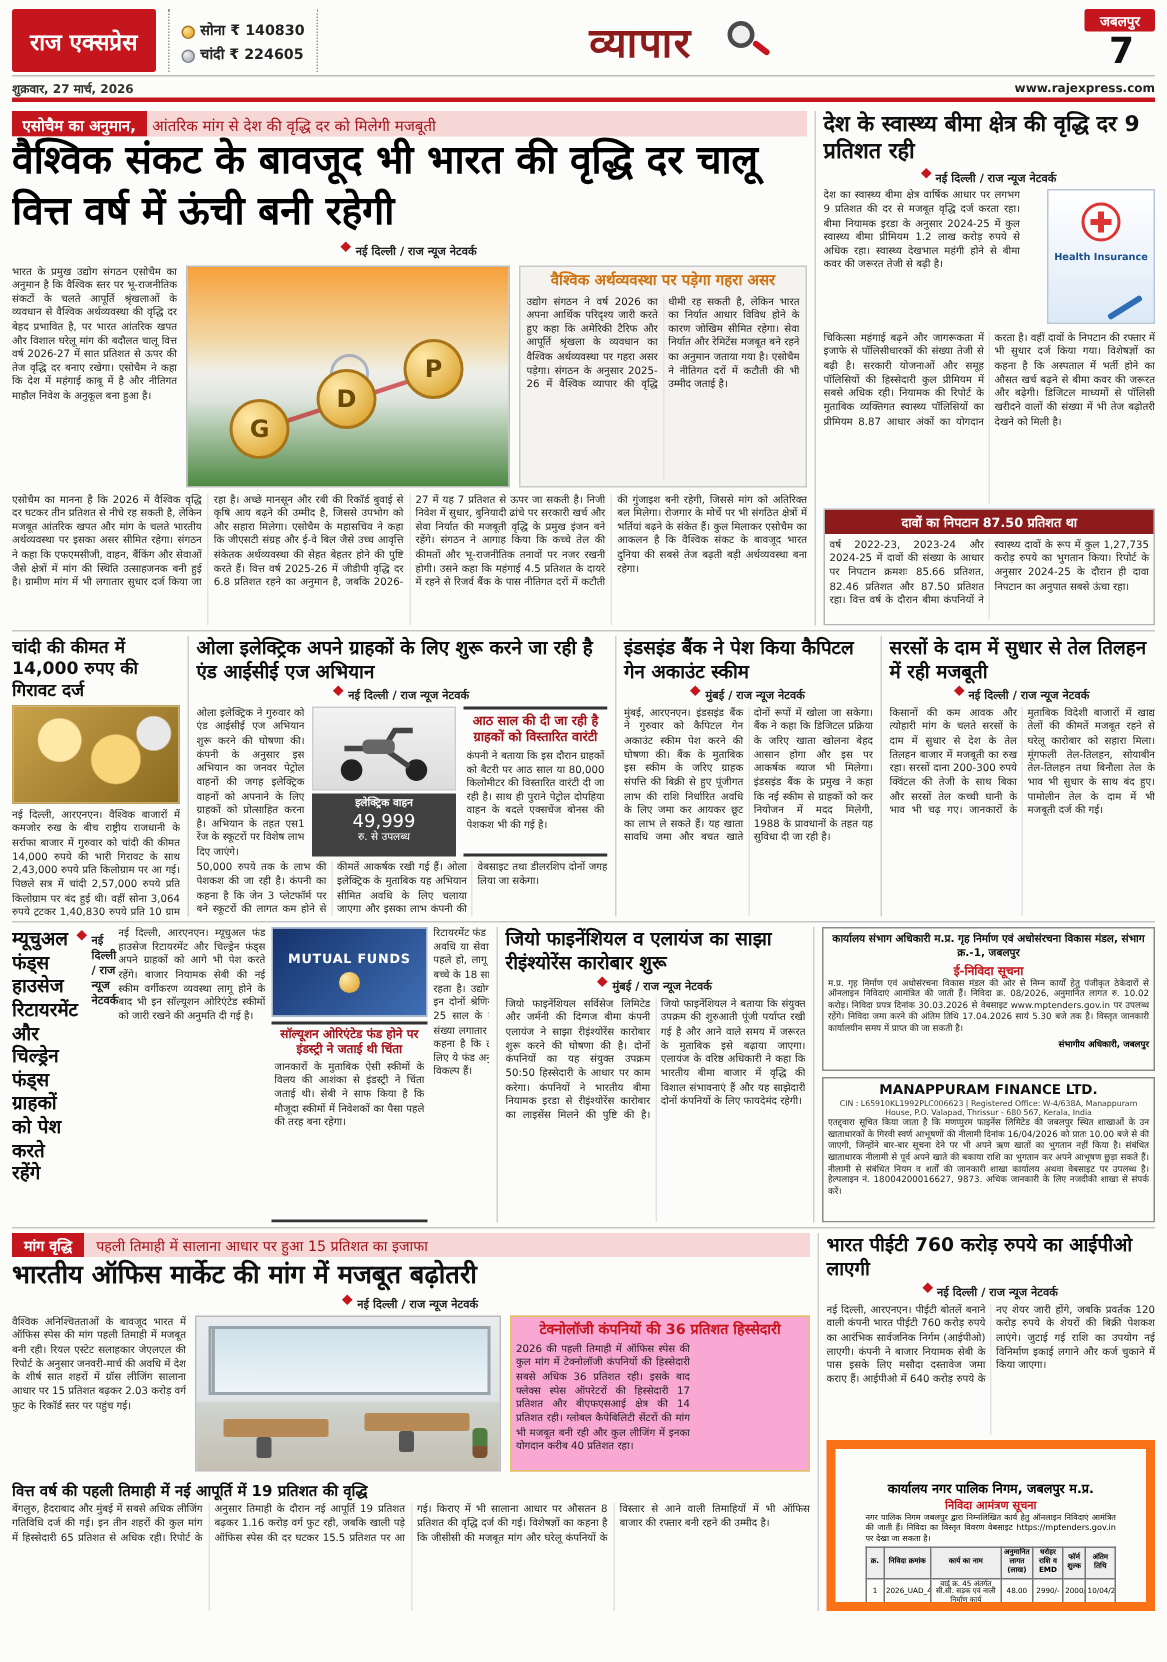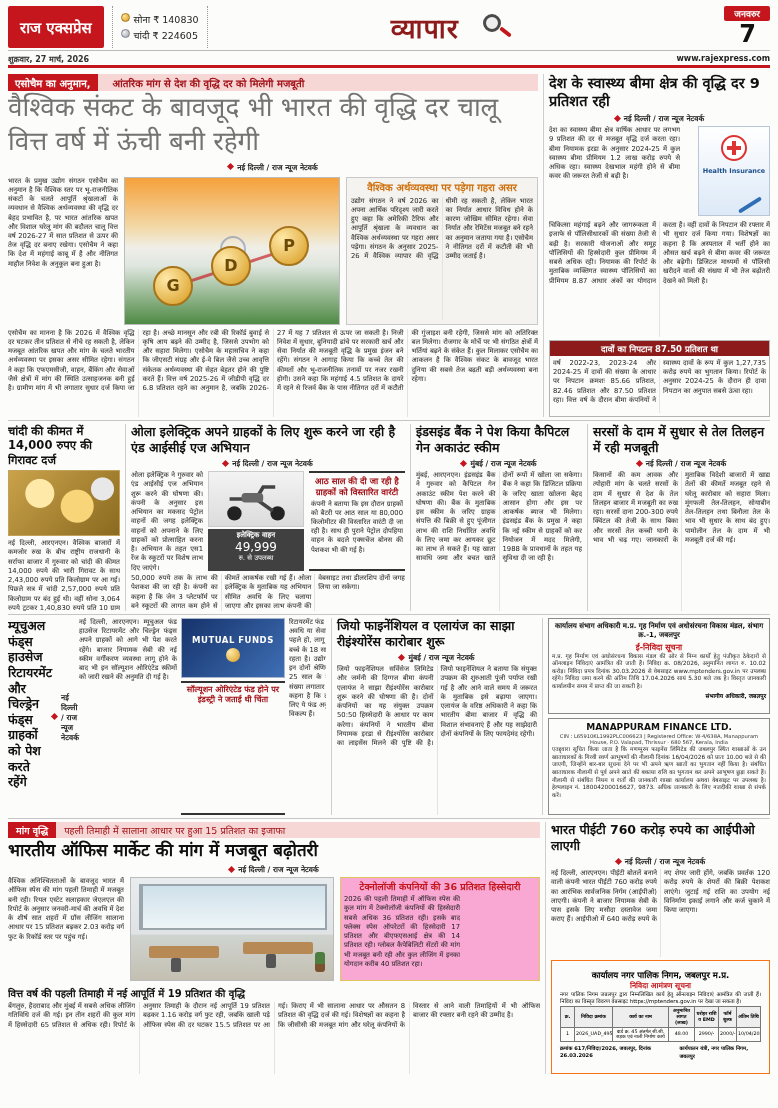--- a/index.html
+++ b/index.html
@@ -4,21 +4,21 @@
 <style>
   *{margin:0;padding:0;box-sizing:border-box}
   html,body{background:#9a9a9a}
   body{font-family:"DejaVu Sans","Liberation Sans",sans-serif}
   .page{width:778px;height:1108px;margin:0 auto;background:#fcfcfa;padding:6px 8px;overflow:hidden;position:relative}
 
   
   .masthead{display:flex;align-items:stretch;height:42px;gap:8px}
   .logo{background:#c4161c;color:#fff;font-weight:bold;font-size:15px;display:flex;align-items:center;padding:0 12px;border-radius:2px;white-space:nowrap}
   .m-prices{display:flex;flex-direction:column;justify-content:center;gap:3px;border-left:1px dotted #999;border-right:1px dotted #999;padding:0 8px}
-  .price-row{display:flex;align-items:flex-start;gap:4px;font-size:9.5px;font-weight:normal;color:#222}
+  .price-row{display:flex;align-items:flex-end;gap:4px;font-size:9.5px;font-weight:bold;color:#222}
   .coin{width:9px;height:9px;border-radius:50%;display:inline-block}
   .coin.gold{background:radial-gradient(circle at 30% 30%,#ffe69a,#d99a1b);border:1px solid #a8741a}
   .coin.silver{background:radial-gradient(circle at 30% 30%,#f2f2f2,#9fa4ab);border:1px solid #7c818a}
   .m-center{flex:1;display:flex;align-items:center;justify-content:center;gap:14px}
   .section-title{font-size:27px;font-weight:bold;color:#8e1b1b;letter-spacing:1px}
   .mast-art{position:relative;width:44px;height:30px}
   .mg-circle{position:absolute;left:10px;top:2px;width:18px;height:18px;border:3px solid #4a4a4a;border-radius:50%;background:#eee}
   .mg-handle{position:absolute;left:26px;top:18px;width:13px;height:4px;background:#c4161c;transform:rotate(38deg);border-radius:2px}
   .m-right{display:flex;flex-direction:column;align-items:flex-end;justify-content:flex-start;gap:1px;min-width:70px}
   .city-tag{background:#c4161c;color:#fff;font-size:9px;font-weight:bold;padding:1px 10px;border-radius:2px}
@@ -28,36 +28,36 @@
   .site-txt{font-weight:bold;color:#222}
   .red-rule{height:3px;background:#c4161c;margin-bottom:3px}
 
   
   .row{display:flex;align-items:stretch;border-bottom:1px solid #c6c6c6;padding:3px 0}
   .row:last-child{border-bottom:none}
   .story{overflow:hidden}
   .story + .story{border-left:1px solid #cfcfcf;margin-left:5px;padding-left:5px}
   .row1{height:350px}.row2{height:194px}.row3{height:204px}.row4{height:258px}
 
-  .h-xl{font-size:26px;line-height:1.3;font-weight:normal;color:#737373}
+  .h-xl{font-size:26px;line-height:1.3;font-weight:bold;color:#000000}
   .h-lg{font-size:14.5px;line-height:1.25;font-weight:bold;color:#101010}
   .h-md{font-size:12.5px;line-height:1.25;font-weight:bold;color:#101010}
   .h-sm{font-size:11.5px;line-height:1.25;font-weight:bold;color:#101010}
-  .byline{display:flex;align-items:center;justify-content:center;gap:4px;font-size:7.5px;font-weight:bold;color:#222;margin:3px 0}
+  .byline{display:flex;align-items:flex-start;justify-content:center;gap:4px;font-size:7.5px;font-weight:bold;color:#222;margin:3px 0}
   .byl-b{width:5px;height:5px;background:#c4161c;transform:rotate(45deg);flex:0 0 auto}
   .body{font-size:6.8px;line-height:1.36;text-align:justify;color:#1d1d1d;overflow:hidden}
   .cols2{column-count:2;column-gap:7px;column-rule:1px solid #e3e3e3}
   .cols3{column-count:3;column-gap:7px;column-rule:1px solid #e3e3e3}
   .cols4{column-count:4;column-gap:8px;column-rule:1px solid #e3e3e3}
 
   
   .w-lead{width:530px;display:flex;flex-direction:column}
   .kicker{display:flex;align-items:stretch;background:#f6d7d5;height:17px;overflow:hidden}
   .k-lead{background:#c4161c;color:#fff;font-weight:bold;font-size:10px;display:flex;align-items:center;padding:0 7px;white-space:nowrap}
-  .k-rest{color:#a3131a;font-weight:bold;font-size:10px;display:flex;align-items:center;padding:0 15px;white-space:nowrap}
+  .k-rest{color:#a3131a;font-weight:normal;font-size:10px;display:flex;align-items:center;padding:0 4px;white-space:nowrap}
   .lead-top{display:flex;gap:6px;height:148px;margin-top:2px}
   .lead-intro{width:110px;height:148px}
   .lead-photo{width:216px;height:148px;flex:0 0 auto;position:relative;border:1px solid #bbb;overflow:hidden;
     background:linear-gradient(180deg,#f6a13b 0%,#f2d9a8 34%,#efefe8 48%,#dfe6df 60%,#4e8a44 100%)}
   .lead-coin{position:absolute;width:40px;height:40px;border-radius:50%;background:radial-gradient(circle at 32% 30%,#ffe9a8,#d79a1e);border:2px solid #a8741a;display:flex;align-items:center;justify-content:center;font-weight:bold;font-size:16px;color:#6b4a08}
   .lc1{left:28px;bottom:18px}.lc2{left:86px;bottom:38px}.lc3{left:144px;bottom:58px}
   .lead-arrow{position:absolute;left:30px;bottom:30px;width:160px;height:70px;border-bottom:3px solid #c4161c;transform:rotate(-18deg);transform-origin:left bottom;opacity:.65}
   .chakra{position:absolute;left:95px;top:58px;width:26px;height:26px;border:2px solid #2a4d9b;border-radius:50%;opacity:.35}
   .info-box{flex:1;background:#f4f3ef;border:1px solid #c9c9c9;padding:4px;height:148px;display:flex;flex-direction:column}
   .ib-title{color:#cf7210;font-weight:bold;font-size:10px;text-align:center;margin-bottom:3px;line-height:1.2}
@@ -140,21 +140,21 @@
   .op-chair{position:absolute;width:10px;height:14px;background:#555;border-radius:2px}
   .op-c1{left:40px;bottom:8px}.op-c2{left:135px;bottom:12px}
   .op-plant{position:absolute;right:8px;bottom:8px;width:10px;height:20px;background:linear-gradient(180deg,#4e7d3f 60%,#7a5230 60%);border-radius:3px}
   .yellow-box{flex:1;background:#f9a8d4;border:1px solid #e0c65e;padding:3px;display:flex;flex-direction:column}
   .yb-title{color:#c4161c;font-weight:bold;font-size:9.5px;line-height:1.25;text-align:center;margin-bottom:2px}
   .yb-body{flex:1}
   .office-subh{font-size:10px;font-weight:bold;color:#101010;margin:2px 0}
   .office-bottom{flex:1}
   .w-right4{flex:1;display:flex;flex-direction:column}
   .ipo-body{height:88px;margin-bottom:3px}
-  .municipal{border:1px solid #f97316;padding:8px;flex:1;overflow:hidden}
+  .municipal{border:6px solid #f97316;padding:20px;flex:1;overflow:hidden}
   .mu-h{font-weight:bold;font-size:8.5px;text-align:center}
   .mu-sub{color:#c4161c;font-weight:bold;font-size:7.5px;text-align:center}
   .mu-intro{font-size:5.4px;line-height:1.3;text-align:justify;margin:1px 0}
   .tender-table{width:100%;border-collapse:collapse;font-size:4.8px;table-layout:fixed}
   .tender-table th,.tender-table td{border:1px solid #777;padding:1px;text-align:center;line-height:1.2;overflow:hidden}
   .tender-table th{background:#eee;font-weight:bold}
   .mu-foot{display:flex;justify-content:space-between;font-size:5.2px;font-weight:bold;margin-top:2px}
 </style>
 </head>
 <body>
@@ -174,21 +174,21 @@
       </div>
     </div>
     <div class="m-center">
       <div class="section-title">व्यापार</div>
       <div class="mast-art">
         <span class="mg-circle"></span>
         <span class="mg-handle"></span>
       </div>
     </div>
     <div class="m-right">
-      <div class="city-tag">जनवरुर</div>
+      <div class="city-tag">जबलपुर</div>
       <div class="page-no">7</div>
     </div>
   </div>
   <div class="date-bar">
     <span class="date-txt">शुक्रवार, 27 मार्च, 2026</span>
     <span class="site-txt">www.rajexpress.com</span>
   </div>
   <div class="red-rule"></div>
 
   <div class="row row1">
@@ -256,21 +256,21 @@
       <div class="body silver-body">नई दिल्ली, आरएनएन। वैश्विक बाजारों में कमजोर रुख के बीच राष्ट्रीय राजधानी के सर्राफा बाजार में गुरुवार को चांदी की कीमत 14,000 रुपये की भारी गिरावट के साथ 2,43,000 रुपये प्रति किलोग्राम पर आ गई। पिछले सत्र में चांदी 2,57,000 रुपये प्रति किलोग्राम पर बंद हुई थी। वहीं सोना 3,064 रुपये टूटकर 1,40,830 रुपये प्रति 10 ग्राम पर आ गया। कारोबारियों ने कहा कि विदेशी बाजारों में मुनाफावसूली से कीमती धातुओं पर दबाव रहा।</div>
     </section>
 
     <section class="story w-ola">
       <h3 class="h-md">ओला इलेक्ट्रिक अपने ग्राहकों के लिए शुरू करने जा रही है एंड आईसीई एज अभियान</h3>
       <div class="byline">
         <span class="byl-b"></span>
         <span>नई दिल्ली / राज न्यूज नेटवर्क</span>
       </div>
       <div class="ola-mid">
-        <div class="body">ओला इलेक्ट्रिक ने गुरुवार को एंड आईसीई एज अभियान शुरू करने की घोषणा की। कंपनी के अनुसार इस अभियान का मकसद पेट्रोल वाहनों की जगह इलेक्ट्रिक वाहनों को अपनाने के लिए ग्राहकों को प्रोत्साहित करना है। अभियान के तहत एस1 रेंज के स्कूटरों पर विशेष लाभ दिए जाएंगे।</div>
+        <div class="body">ओला इलेक्ट्रिक ने गुरुवार को एंड आईसीई एज अभियान शुरू करने की घोषणा की। कंपनी के अनुसार इस अभियान का जनवर पेट्रोल वाहनों की जगह इलेक्ट्रिक वाहनों को अपनाने के लिए ग्राहकों को प्रोत्साहित करना है। अभियान के तहत एस1 रेंज के स्कूटरों पर विशेष लाभ दिए जाएंगे।</div>
         <div class="ola-imgcol">
           <div class="scooter">
             <svg viewBox="0 0 60 40">
               <circle cx="12" cy="32" r="6" fill="#222"></circle>
               <circle cx="48" cy="32" r="6" fill="#222"></circle>
               <path d="M8 20 L30 20 L36 10 L46 10 M30 20 L44 30" stroke="#444" stroke-width="3" fill="none"></path>
               <rect x="18" y="15" width="18" height="8" rx="3" fill="#666"></rect>
             </svg>
           </div>
           <div class="price-box">
@@ -316,20 +316,21 @@
       </div>
       <div class="mutual-mid">
         <div class="body mcol">नई दिल्ली, आरएनएन। म्यूचुअल फंड हाउसेज रिटायरमेंट और चिल्ड्रेन फंड्स अपने ग्राहकों को आगे भी पेश करते रहेंगे। बाजार नियामक सेबी की नई स्कीम वर्गीकरण व्यवस्था लागू होने के बाद भी इन सॉल्यूशन ओरिएंटेड स्कीमों को जारी रखने की अनुमति दी गई है।</div>
         <div class="mutual-midcol">
           <div class="mutual-photo">
             <div class="mf-label">MUTUAL FUNDS</div>
             <div class="mf-coin"></div>
           </div>
           <div class="sol-box">
             <div class="sb-title">सॉल्यूशन ओरिएंटेड फंड होने पर इंडस्ट्री ने जताई थी चिंता</div>
+            <div class="body">जानकारों के मुताबिक ऐसी स्कीमों के विलय की आशंका से इंडस्ट्री ने चिंता जताई थी। सेबी ने साफ किया है कि मौजूदा स्कीमों में निवेशकों का पैसा पहले की तरह बना रहेगा।</div>
           </div>
         </div>
         <div class="body mcol">रिटायरमेंट फंड में 30 साल की लॉक-इन अवधि या सेवानिवृत्ति की आयु, जो भी पहले हो, लागू रहती है। चिल्ड्रेन फंड में बच्चे के 18 साल का होने तक लॉक-इन रहता है। उद्योग के आंकड़ों के अनुसार इन दोनों श्रेणियों में 5, 10, 15 और 25 साल के लक्ष्य वाले निवेशकों की संख्या लगातार बढ़ रही है। विशेषज्ञों का कहना है कि लंबी अवधि के लक्ष्यों के लिए ये फंड अनुशासित निवेश का अच्छा विकल्प हैं।</div>
       </div>
     </section>
 
     <section class="story w-jio">
       <h3 class="h-md">जियो फाइनेंशियल व एलायंज का साझा रीइंश्योरेंस कारोबार शुरू</h3>
       <div class="byline">
         <span class="byl-b"></span>

